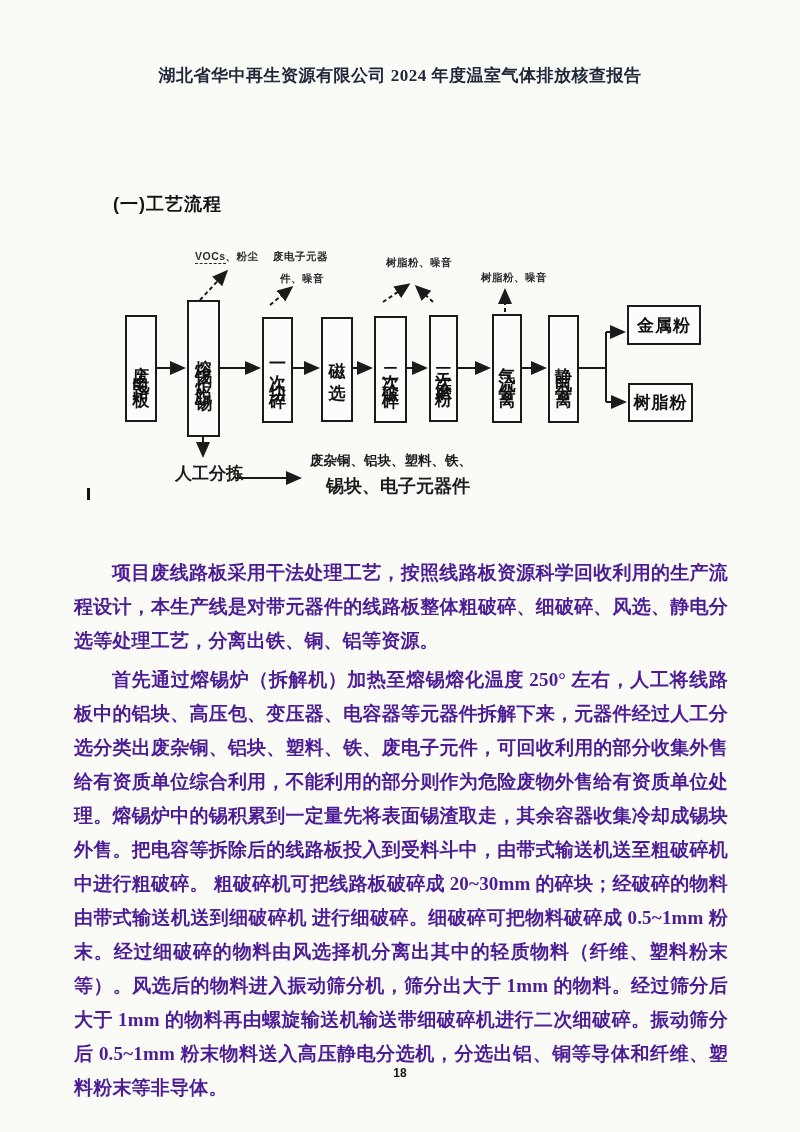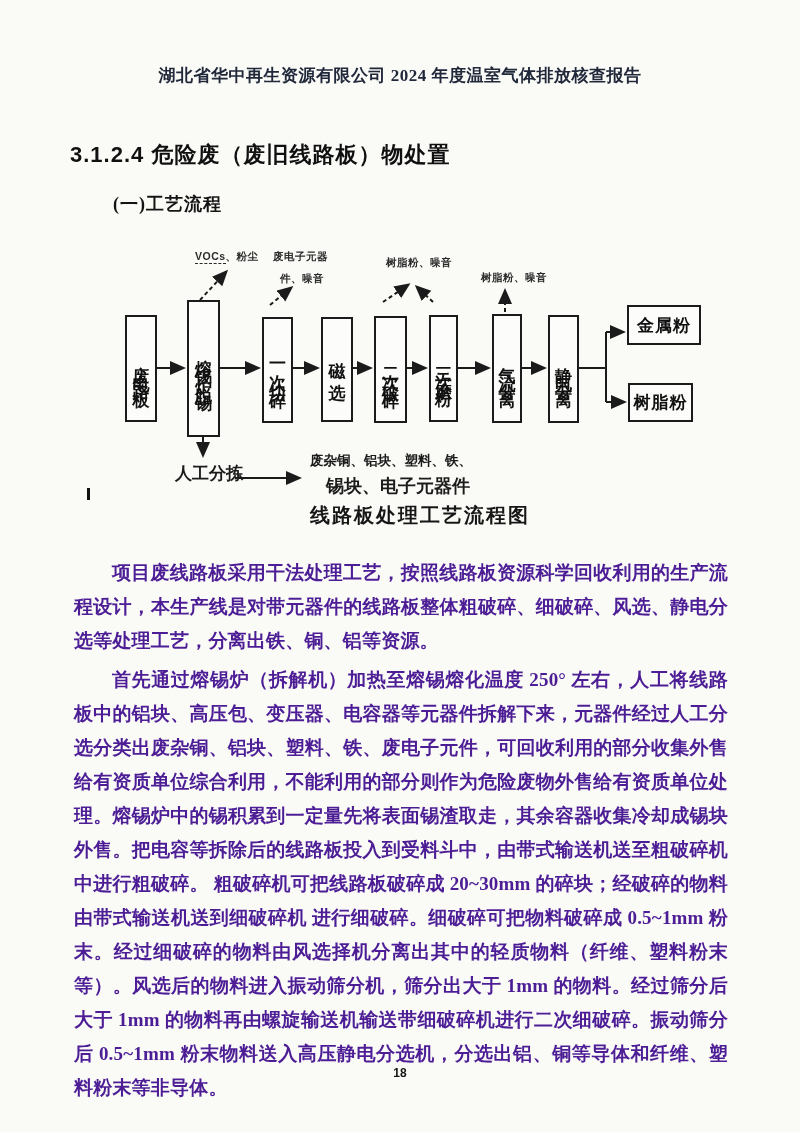--- a/index.html
+++ b/index.html
@@ -21,21 +21,21 @@
   .section-heading{
     position:absolute;top:140px;left:70px;
     font-size:22px;font-weight:700;letter-spacing:1px;
     color:#101010;
     font-family:"Liberation Sans", sans-serif;
   }
   .subsection-heading{
     position:absolute;top:192px;left:113px;
     font-size:18px;font-weight:700;letter-spacing:1px;
     color:#141414;
-    font-family:Liberation Serif, serif;
+    font-family:Liberation Sans, sans-serif;
   }
   
   .flowchart{position:absolute;top:240px;left:80px;width:660px;height:300px;}
   .flowchart svg{position:absolute;top:0;left:0;}
   .vbox{
     position:absolute;
     border:2px solid #1b1b1b;background:#fcfcfa;
     display:flex;align-items:center;justify-content:center;
     box-sizing:border-box;
     font-family:"Liberation Sans", sans-serif;
@@ -93,21 +93,20 @@
     font-family:"Liberation Sans", sans-serif;
   }
 </style>
 </head>
 <body>
 
 <div class="page">
 
   <div class="doc-header">湖北省华中再生资源有限公司 2024 年度温室气体排放核查报告</div>
 
-  <div class="section-heading">3.1.2.4 危险废（废旧线路板）物处置</div>
 
   <div class="subsection-heading">(一)工艺流程</div>
 
   <div class="flowchart">
 
     <svg width="660" height="300" viewBox="0 0 660 300">
       <defs>
         <marker id="ah" markerWidth="9" markerHeight="9" refX="6.5" refY="3.5" orient="auto">
           <path d="M0,0 L8,3.5 L0,7 z" fill="#1b1b1b"></path>
         </marker>
@@ -175,21 +174,20 @@
     <div class="emission" style="left:115px;top:10px;"><span class="dashed-underline">VOCs</span><span>、粉尘</span></div>
     <div class="emission" style="left:193px;top:10px;"><span>废电子元器</span></div>
     <div class="emission" style="left:200px;top:32px;"><span>件、噪音</span></div>
     <div class="emission" style="left:306px;top:16px;"><span>树脂粉、噪音</span></div>
     <div class="emission" style="left:401px;top:31px;"><span>树脂粉、噪音</span></div>
 
     <div class="flow-small-label" style="left:95px;top:222px;">人工分拣</div>
     <div class="flow-small-label" style="left:230px;top:212px;font-size:13.5px;">废杂铜、铝块、塑料、铁、</div>
     <div class="flow-small-label" style="left:246px;top:234px;font-size:18px;">锡块、电子元器件</div>
 
-    <div class="flow-caption">线路板处理工艺流程图</div>
     <div class="stray-mark"></div>
   </div>
 
   <div class="body-text">
     <p class="body-para">项目废线路板采用干法处理工艺，按照线路板资源科学回收利用的生产流程设计，本生产线是对带元器件的线路板整体粗破碎、细破碎、风选、静电分选等处理工艺，分离出铁、铜、铝等资源。</p>
     <p class="body-para">首先通过熔锡炉（拆解机）加热至熔锡熔化温度 250° 左右，人工将线路板中的铝块、高压包、变压器、电容器等元器件拆解下来，元器件经过人工分选分类出废杂铜、铝块、塑料、铁、废电子元件，可回收利用的部分收集外售给有资质单位综合利用，不能利用的部分则作为危险废物外售给有资质单位处理。熔锡炉中的锡积累到一定量先将表面锡渣取走，其余容器收集冷却成锡块外售。把电容等拆除后的线路板投入到受料斗中，由带式输送机送至粗破碎机中进行粗破碎。 粗破碎机可把线路板破碎成 20~30mm 的碎块；经破碎的物料由带式输送机送到细破碎机 进行细破碎。细破碎可把物料破碎成 0.5~1mm 粉末。经过细破碎的物料由风选择机分离出其中的轻质物料（纤维、塑料粉末等）。风选后的物料进入振动筛分机，筛分出大于 1mm 的物料。经过筛分后大于 1mm 的物料再由螺旋输送机输送带细破碎机进行二次细破碎。振动筛分后 0.5~1mm 粉末物料送入高压静电分选机，分选出铝、铜等导体和纤维、塑料粉末等非导体。</p>
   </div>
 
   <div class="page-number">18</div>
 

